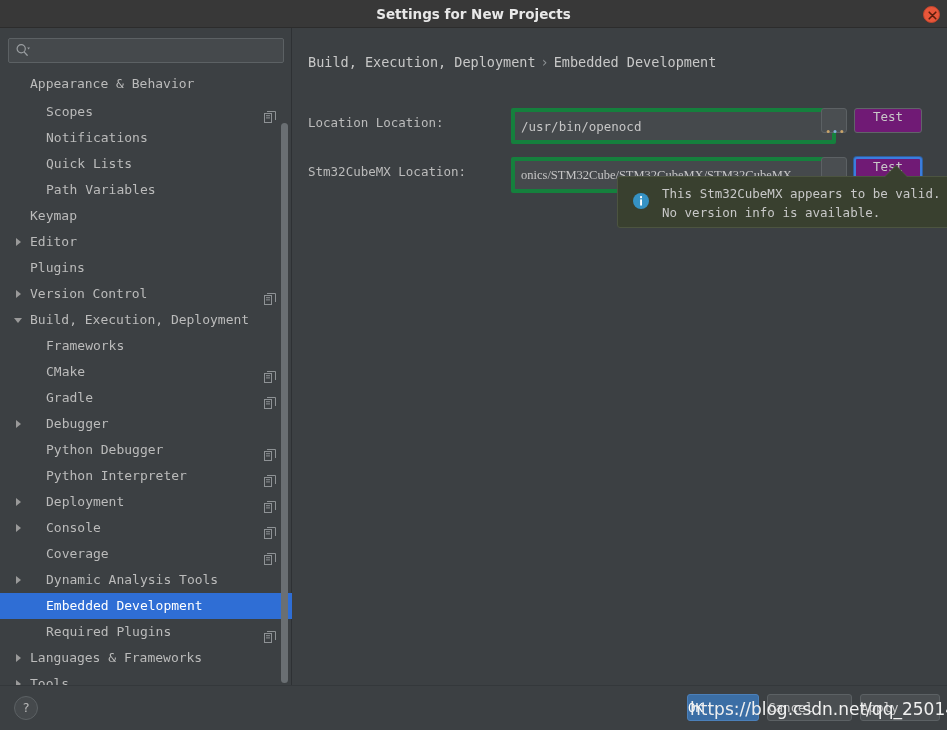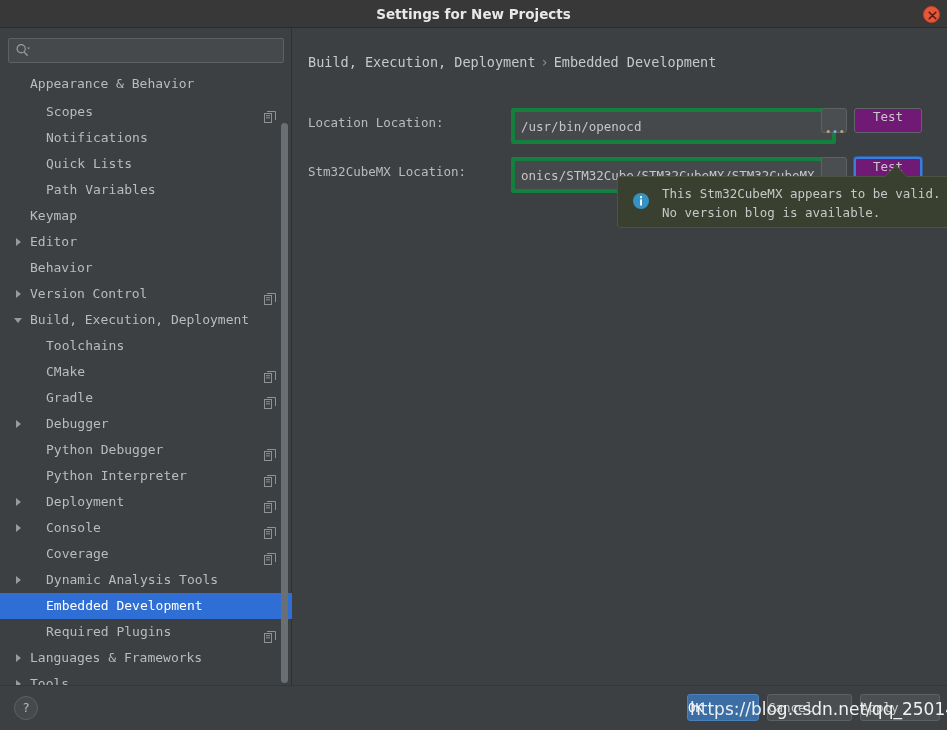--- a/index.html
+++ b/index.html
@@ -274,38 +274,38 @@
           <span class="label">Path Variables</span>
         </div>
         <div class="node lvl0">
           <span class="label">Keymap</span>
         </div>
         <div class="node lvl0">
           <div class="arrow"></div>
           <span class="label">Editor</span>
         </div>
         <div class="node lvl0">
-          <span class="label">Behavior</span>
+          <span class="label">Plugins</span>
         </div>
         <div class="node lvl0">
           <div class="arrow"></div>
           <span class="label">Version Control</span>
           <span class="modicon"><svg width="12" height="12" viewBox="0 0 12 12">
               <rect x="0.5" y="2.5" width="7" height="9" fill="none" stroke="#8e9295" stroke-width="1"></rect>
               <path d="M3 0.5 L11.5 0.5 L11.5 9" fill="none" stroke="#8e9295" stroke-width="1"></path>
               <rect x="2" y="4.2" width="4" height="1" fill="#8e9295"></rect>
               <rect x="2" y="6.4" width="4" height="1" fill="#8e9295"></rect>
             </svg></span>
         </div>
         <div class="node lvl0">
           <div class="arrow open"></div>
           <span class="label">Build, Execution, Deployment</span>
         </div>
         <div class="node lvl1">
-          <span class="label">Toolchains</span>
+          <span class="label">Frameworks</span>
         </div>
         <div class="node lvl1">
           <span class="label">CMake</span>
           <span class="modicon"><svg width="12" height="12" viewBox="0 0 12 12">
               <rect x="0.5" y="2.5" width="7" height="9" fill="none" stroke="#8e9295" stroke-width="1"></rect>
               <path d="M3 0.5 L11.5 0.5 L11.5 9" fill="none" stroke="#8e9295" stroke-width="1"></path>
               <rect x="2" y="4.2" width="4" height="1" fill="#8e9295"></rect>
               <rect x="2" y="6.4" width="4" height="1" fill="#8e9295"></rect>
             </svg></span>
         </div>
@@ -414,21 +414,21 @@
         <svg width="18" height="5" viewBox="0 0 18 5">
           <circle cx="2.2" cy="2.5" r="1.5" fill="#c9a46a"></circle>
           <circle cx="9" cy="2.5" r="1.5" fill="#7fb0d8"></circle>
           <circle cx="15.8" cy="2.5" r="1.5" fill="#c9a46a"></circle>
         </svg>
       </span>
     </div>
     <div class="test-btn" style="left:561px; top:64px; width:68px; height:25px;">Test</div>
 
     <div class="form-label" style="left:15px; top:120px;">Stm32CubeMX Location:</div>
-    <input class="txtfield" style="left: 197px; top: 113px; width: 325px; height: 25px;" value="onics/STM32Cube/STM32CubeMX/STM32CubeMX">
+    <input class="txtfield" style="left: 197px; top: 113px; width: 325px; height: 25px; font-family: Liberation Serif, serif;" value="onics/STM32Cube/STM32CubeMX/STM32CubeMX">
     <div class="browse-btn" style="left:528px; top:113px; width:26px; height:25px;">
       <span class="dots">
         <svg width="18" height="5" viewBox="0 0 18 5">
           <circle cx="2.2" cy="2.5" r="1.5" fill="#c9a46a"></circle>
           <circle cx="9" cy="2.5" r="1.5" fill="#7fb0d8"></circle>
           <circle cx="15.8" cy="2.5" r="1.5" fill="#c9a46a"></circle>
         </svg>
       </span>
     </div>
     <div class="test-btn focused" style="left:561px; top:113px; width:68px; height:25px;">Test</div>
@@ -438,21 +438,21 @@
   <div id="tooltip-arrow"></div>
   <div id="tooltip">
     <span class="info-icon">
       <svg width="18" height="18" viewBox="0 0 18 18">
         <circle cx="9" cy="9" r="8" fill="#3592c4"></circle>
         <rect x="8.1" y="7.4" width="1.9" height="6.1" fill="#ffffff"></rect>
         <rect x="8.1" y="4.1" width="1.9" height="2.1" fill="#ffffff"></rect>
       </svg>
     </span>
     <span class="tline l1">This Stm32CubeMX appears to be valid.</span>
-    <span class="tline l2">No version blog is available.</span>
+    <span class="tline l2">No version info is available.</span>
   </div>
 
   <div id="bottombar"></div>
   <div id="help-btn">?</div>
   <div class="dlg-btn" id="ok-btn">OK</div>
   <div class="dlg-btn" id="cancel-btn">Cancel</div>
   <div class="dlg-btn" id="apply-btn">Apply</div>
 
   <div id="watermark">https://blog.csdn.net/qq_25014669</div>
 </div>

